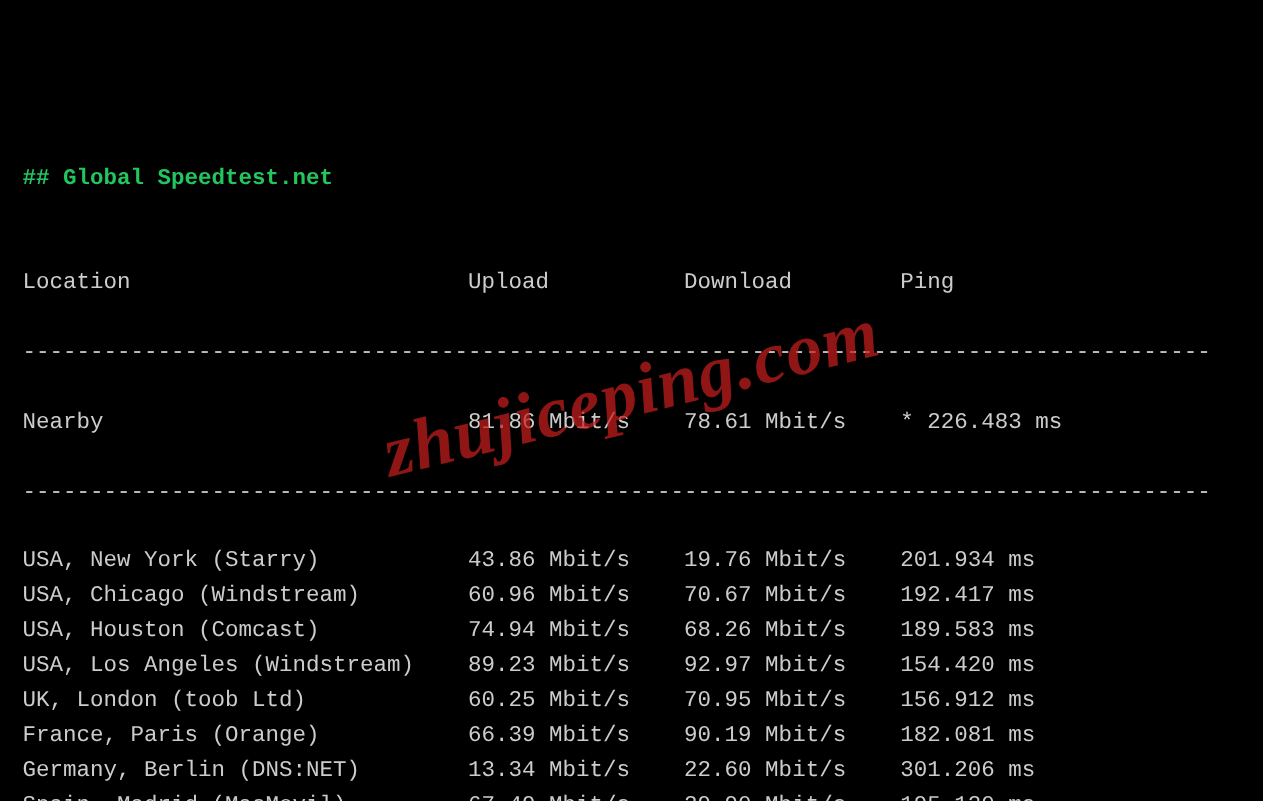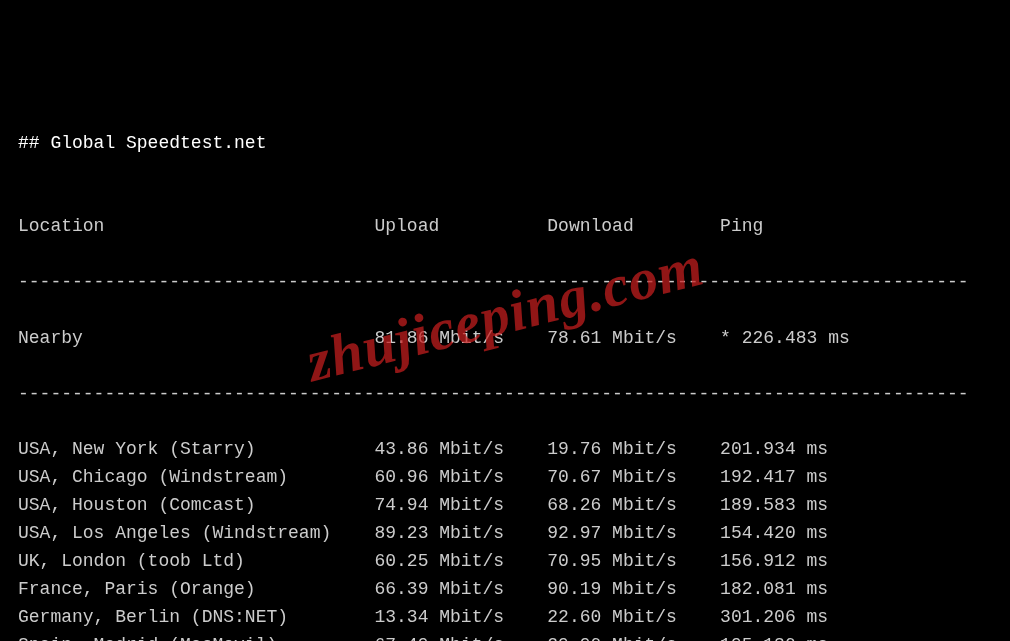--- a/index.html
+++ b/index.html
@@ -11,21 +11,22 @@
     font-size: 18px;
     line-height: 1.55;
     white-space: pre;
     width: 1010px;
     height: 641px;
     box-sizing: border-box;
     overflow: hidden;
     position: relative;
   }
   .title {
-    color: #ffffff;
+    color: #22c55e;
+    font-weight: bold;
   }
   .watermark {
     position: absolute;
     left: 50%;
     top: 50%;
     transform: translate(-50%, -58%) rotate(-14deg);
     font-family: Georgia, "Times New Roman", serif;
     font-style: italic;
     font-weight: 600;
     font-size: 58px;

